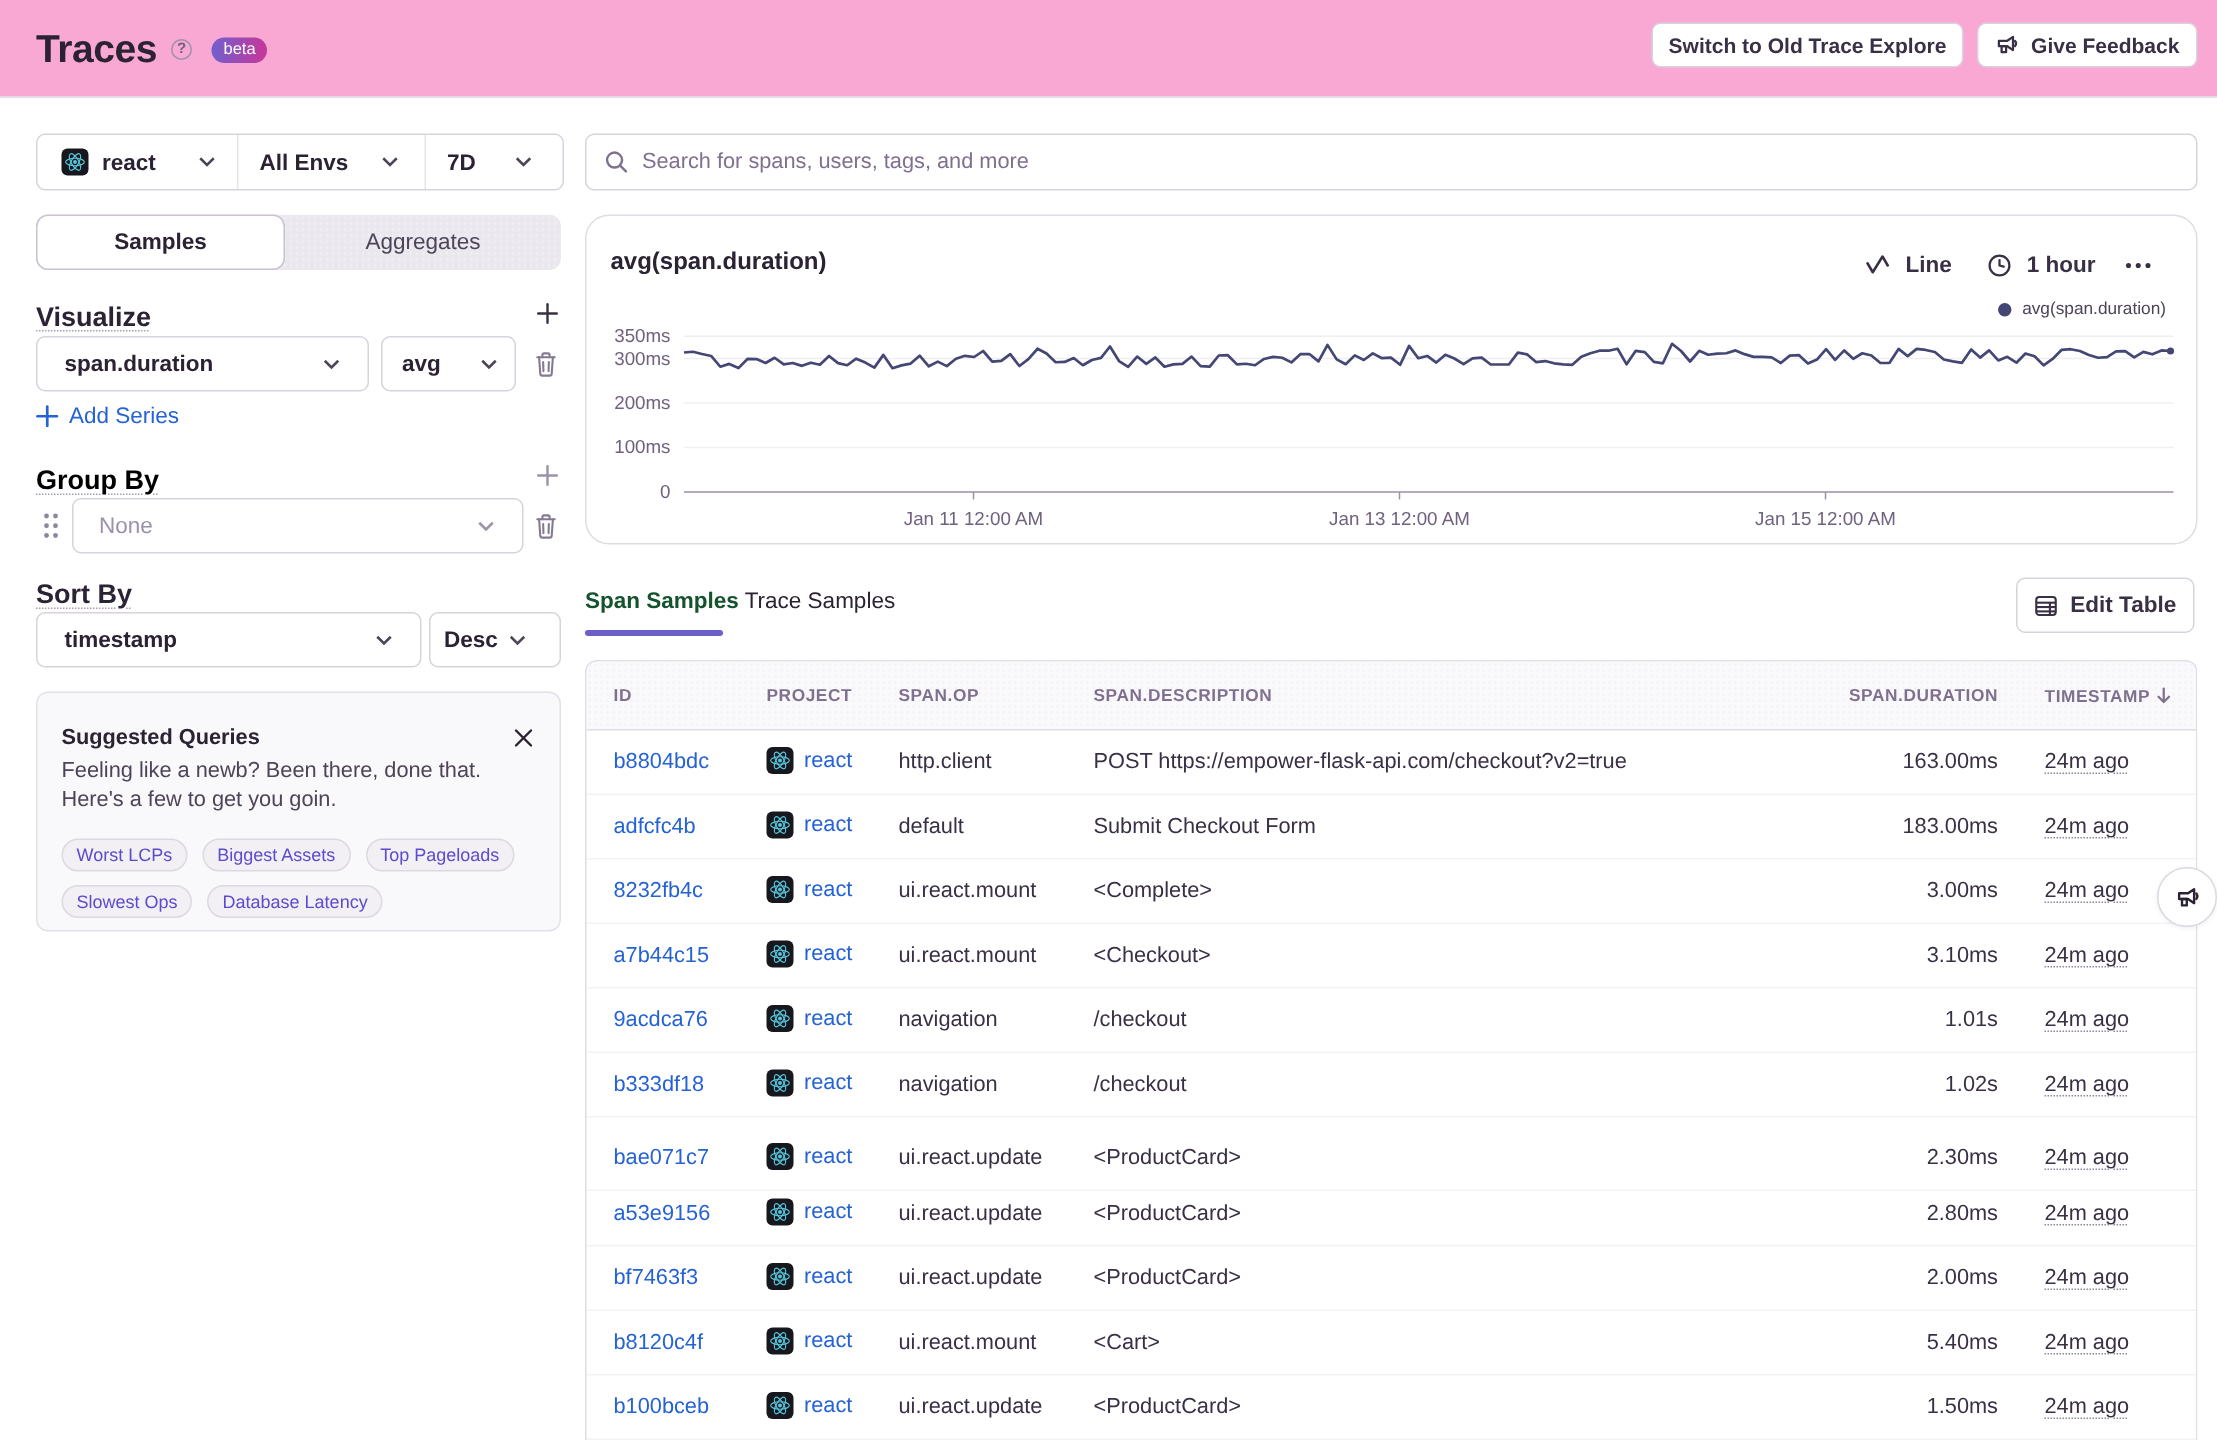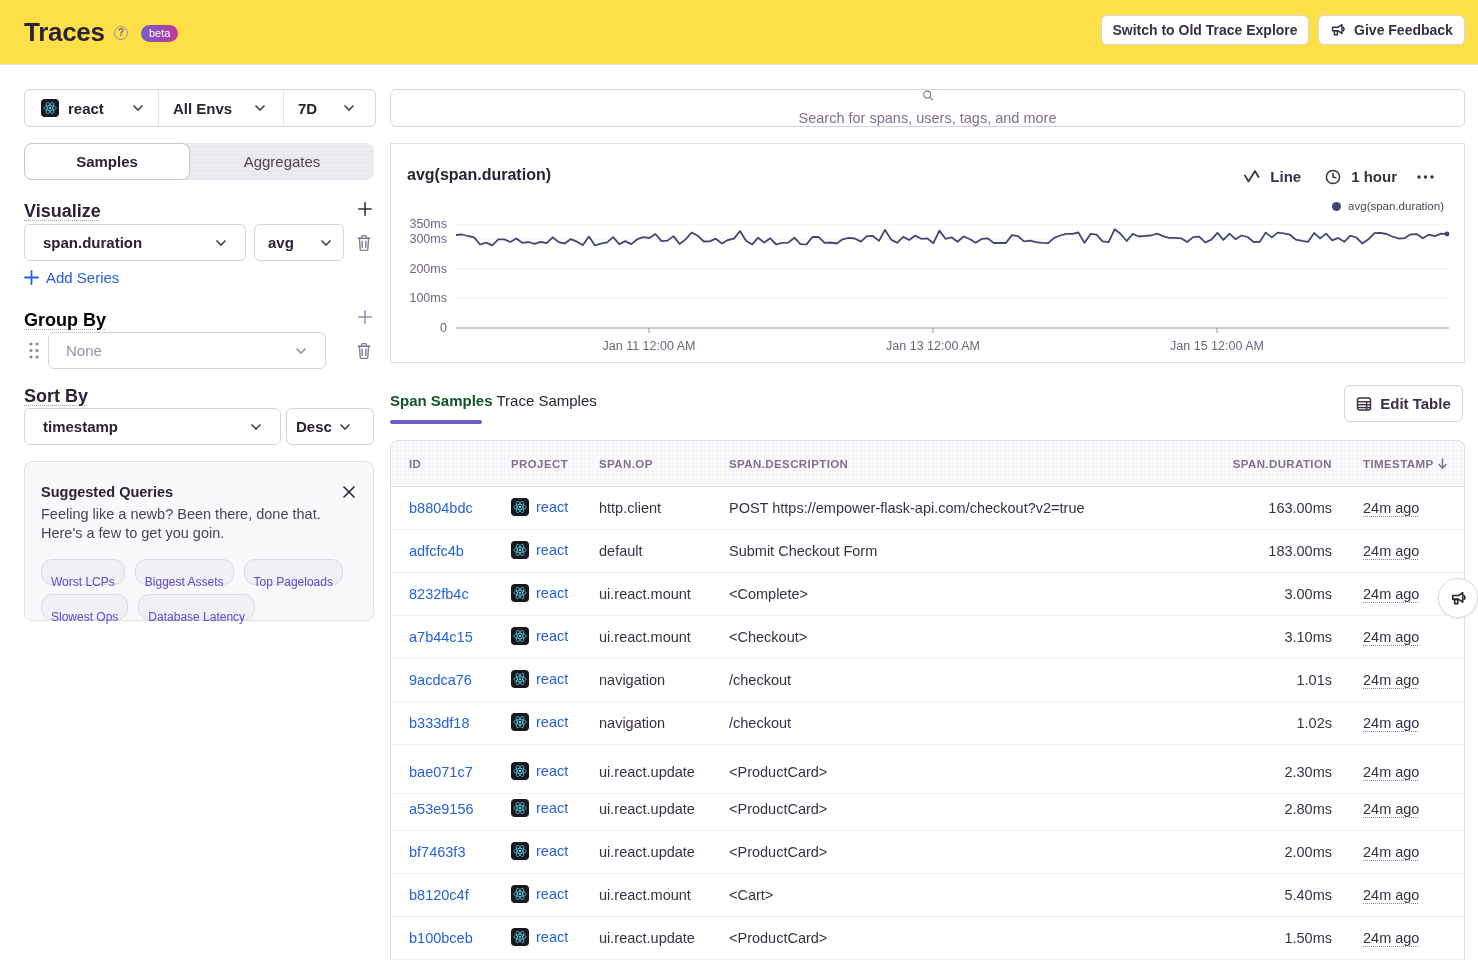--- a/index.html
+++ b/index.html
@@ -1,34 +1,34 @@
 <!DOCTYPE html>
 <html><head>
 <meta charset="utf-8">
 <style>
 * { margin:0; padding:0; box-sizing:border-box; }
 html,body { width:1478px; height:960px; overflow:hidden; background:#fff;
   font-family:"Liberation Sans",sans-serif; color:#2b2233; }
 .abs { position:absolute; }
 .topbar { position:absolute; left:0; top:0; width:1478px; height:65px;
-  background:#fde047; border-bottom:1px solid #e0dce5; }
+  background:#f9a8d4; border-bottom:1px solid #e0dce5; }
 .h1 { position:absolute; left:24px; top:17px; font-size:26px; font-weight:bold; color:#2b2233; letter-spacing:-0.3px; }
 .qcirc { position:absolute; left:114px; top:26px; width:14px; height:14px; border:1px solid #9d92ab;
   border-radius:50%; color:#71627f; font-size:10px; font-weight:bold; text-align:center; line-height:12px; }
 .beta { position:absolute; left:141px; top:25px; height:17px; padding:0 8px; border-radius:9px;
   background:linear-gradient(93deg,#6f60cf 0%,#cd3396 105%); color:#fff; font-size:11px; line-height:17px; }
 .btn { position:absolute; background:#fff; border:1px solid #d8d2de; border-radius:6px;
   font-size:14px; font-weight:bold; color:#3a3045; display:flex; align-items:center; justify-content:center; gap:8px; }
 .seg { position:absolute; left:24px; top:89px; width:352px; height:38px; background:#fff;
   border:1px solid #d8d2de; border-radius:6px; display:flex; align-items:center; }
 .seg .part { display:flex; align-items:center; height:100%; justify-content:space-between; }
 .seg .div { width:1px; height:36px; background:#e7e3ec; }
 .seg b { font-size:15px; color:#2b2233; }
 .search { position:absolute; left:390px; top:89px; width:1075px; height:38px; background:#fff;
-  border:1px solid #d8d2de; border-radius:6px; display:flex; align-items:center; padding:0 12px; gap:9px;flex-direction:column; }
+  border:1px solid #d8d2de; border-radius:6px; display:flex; align-items:center; padding:0 12px; gap:9px; }
 .search .ph { color:#80708f; font-size:14.5px; }
 .reacticon { width:18px; height:18px; background:#16181d; border-radius:4px; display:flex;
   align-items:center; justify-content:center; }
 
 .tabgrp { position:absolute; left:24px; top:143px; width:350px; height:37px;
   background-color:#eae8ee; background-image:radial-gradient(circle,#f1eff4 0.9px,transparent 1.1px); background-size:4px 4px; border-radius:8px; }
 .tabactive { position:absolute; left:0; top:0; width:166px; height:37px; background:#fff;
   border:1px solid #c9c2d1; border-radius:8px; font-size:15px; font-weight:bold; color:#2b2233;
   display:flex; align-items:center; justify-content:center; }
 .tabinactive { position:absolute; left:166px; top:0; width:184px; height:37px;
@@ -36,25 +36,25 @@
 .slabel { position:absolute; font-size:18px; font-weight:bold; color:#2b2233;
   text-decoration:underline dotted 1px; text-underline-offset:3px; text-decoration-color:#a79db3; }
 .sel { position:absolute; background:#fff; border:1px solid #d8d2de; border-radius:6px;
   display:flex; align-items:center; justify-content:space-between; padding:0 18px; height:37px; font-size:15px; }
 .sel b { color:#2b2233; }
 .addseries { position:absolute; left:24px; top:269px; color:#2562d4; font-size:15px; display:flex; align-items:center; gap:7px; }
 .sq { position:absolute; left:24px; top:461px; width:350px; height:160px; background:#f9f8fa;
   border:1px solid #e4e0e9; border-radius:8px; padding:22px 16px; }
 .sq h3 { font-size:14.5px; font-weight:bold; color:#2b2233; }
 .sq p { font-size:14.5px; color:#4d4458; margin-top:5px; line-height:19px; }
-.pill { display:inline-block; height:22px; line-height:21px; padding:12px 9px; border:1px solid #ddd8e2;
+.pill { display:inline-block; height:22px; line-height:21px; padding:0 9px; border:1px solid #ddd8e2;
   border-radius:11px; background:#f2f0f4; color:#5c4bcc; font-size:12px; margin:0 10px 9px 0; }
 
 .chartpanel { position:absolute; left:390px; top:143px; width:1075px; height:220px;
-  background:#fff; border:1px solid #e0dce5; border-radius:0; }
+  background:#fff; border:1px solid #e0dce5; border-radius:16px; }
 .ctitle { position:absolute; left:16px; top:22px; font-size:16px; font-weight:bold; color:#2b2233; }
 .chead { position:absolute; right:30px; top:24px; display:flex; align-items:center; gap:10px;
   font-size:15px; font-weight:bold; color:#3a3045; }
 .legend { position:absolute; right:20px; top:56px; display:flex; align-items:center; gap:7px;
   font-size:11.5px; color:#4d4458; }
 .ldot { width:9px; height:9px; border-radius:50%; background:#444674; }
 .ttabs { position:absolute; left:390px; top:392px; font-size:15px; }
 .edittable { left:1344px; top:385px; width:119px; height:37px; font-size:15px; }
 .tbl { position:absolute; left:390px; top:440px; width:1075px; height:520px;
   border:1px solid #e0dce5; border-radius:8px 8px 0 0; border-bottom:none; background:#fff; overflow:hidden; }
@@ -170,21 +170,21 @@
     <line x1="0.8" y1="7" x2="13.2" y2="7"></line>
   </svg>
 <svg class="abs" style="left:27px; top:341px;" width="14" height="19" viewBox="0 0 14 19" fill="#8f85a0">
     <circle cx="4" cy="3" r="1.6"></circle>
     <circle cx="10" cy="3" r="1.6"></circle>
     <circle cx="4" cy="9.5" r="1.6"></circle>
     <circle cx="10" cy="9.5" r="1.6"></circle>
     <circle cx="4" cy="16" r="1.6"></circle>
     <circle cx="10" cy="16" r="1.6"></circle>
   </svg>
-<div class="sel" style="left:48px; top:332px; width:278px; padding:0 18px 0 17px;">
+<div class="sel" style="left:48px; top:332px; width:301px; padding:0 18px 0 17px;">
     <span style="color:#9b91a9;">None</span>
   <svg width="12" height="8" viewBox="0 0 12 8" fill="none" stroke="#9b91a9" stroke-width="1.7">
       <polyline points="1.5,1.5 6,6 10.5,1.5"></polyline>
     </svg>
   </div>
 <svg class="abs" style="left:356px; top:342px;" width="16" height="18" viewBox="0 0 16 18" fill="none" stroke="#847a91" stroke-width="1.4" stroke-linecap="round">
     <path d="M2.2 4.2 h11.6"></path>
     <path d="M5.6 4.2 v-1.6 a1 1 0 0 1 1-1 h2.8 a1 1 0 0 1 1 1 v1.6"></path>
     <path d="M3.4 4.2 l0.8 11 a1.3 1.3 0 0 0 1.3 1.2 h5 a1.3 1.3 0 0 0 1.3-1.2 l0.8-11"></path>
     <line x1="6.1" y1="7.3" x2="6.3" y2="13.4"></line>

